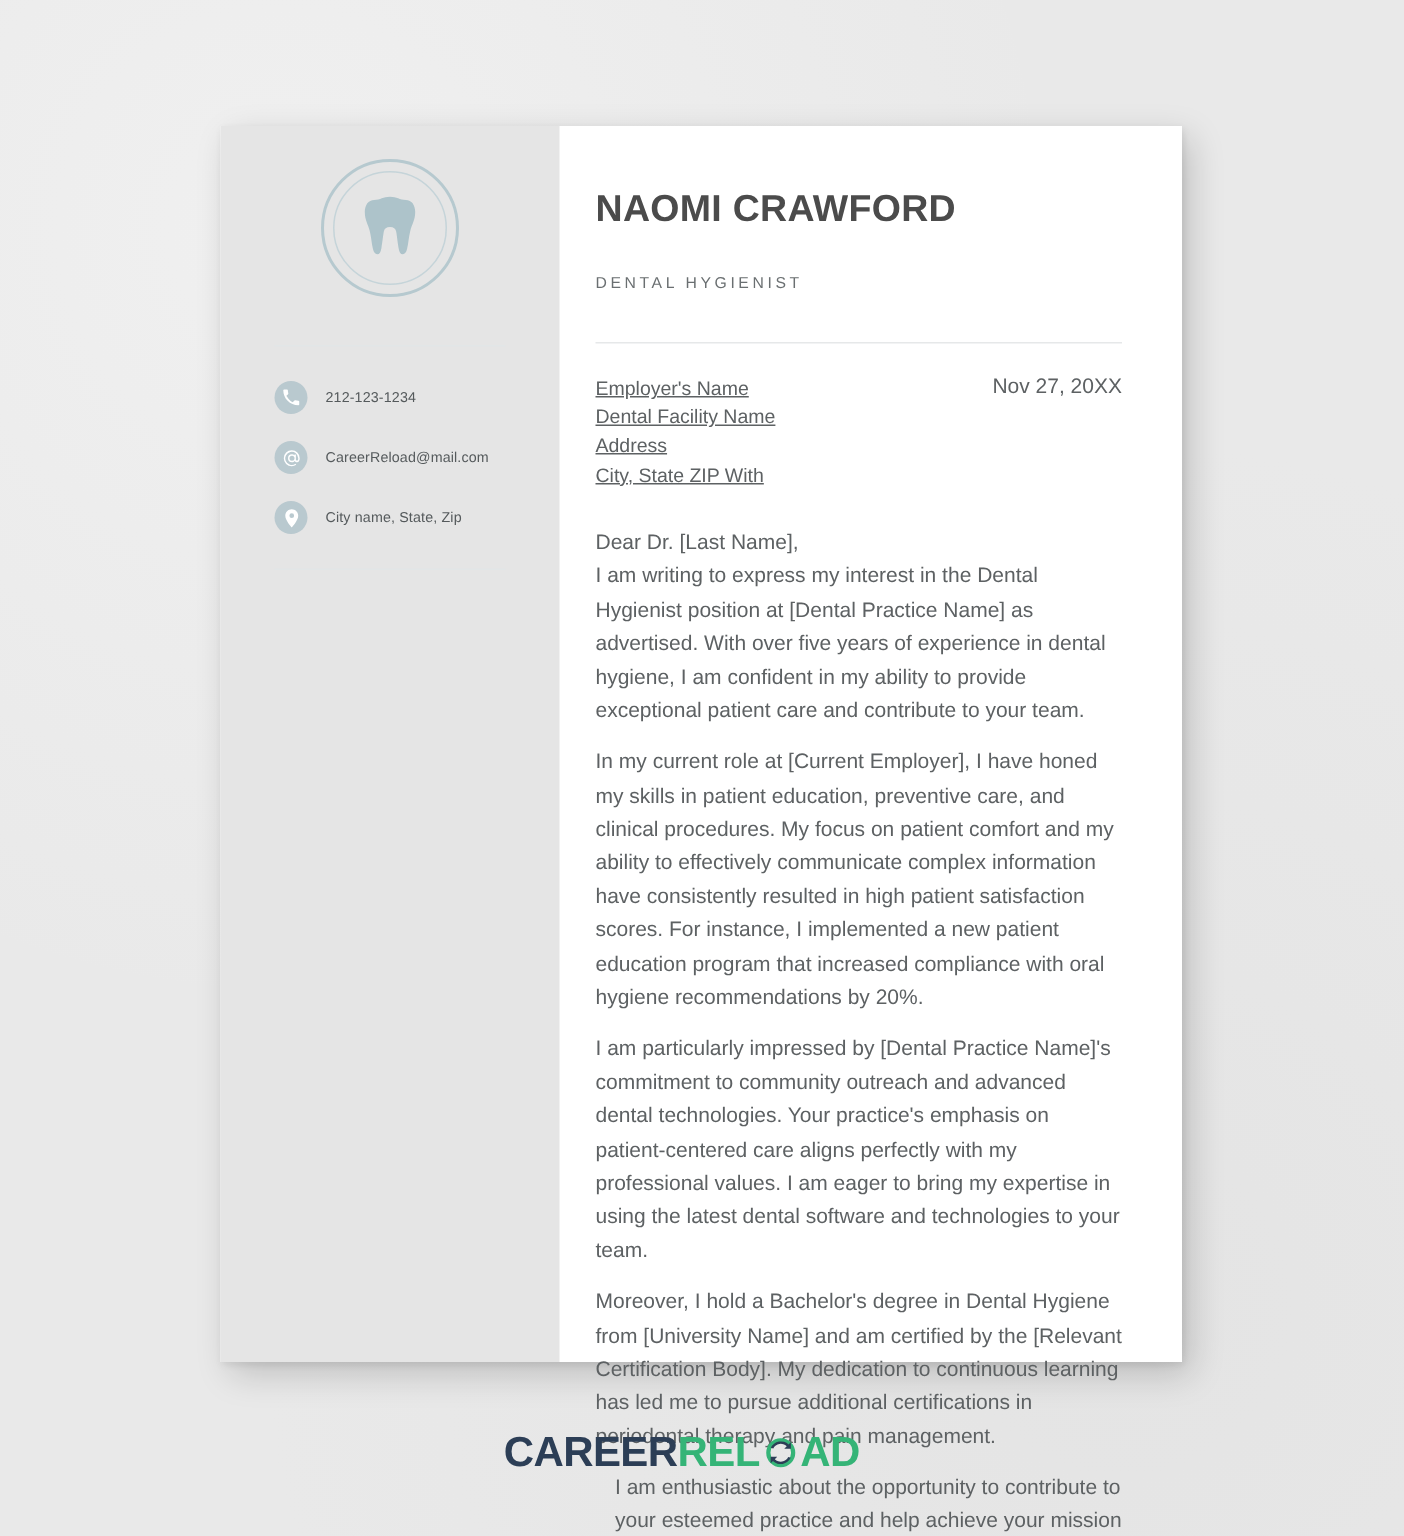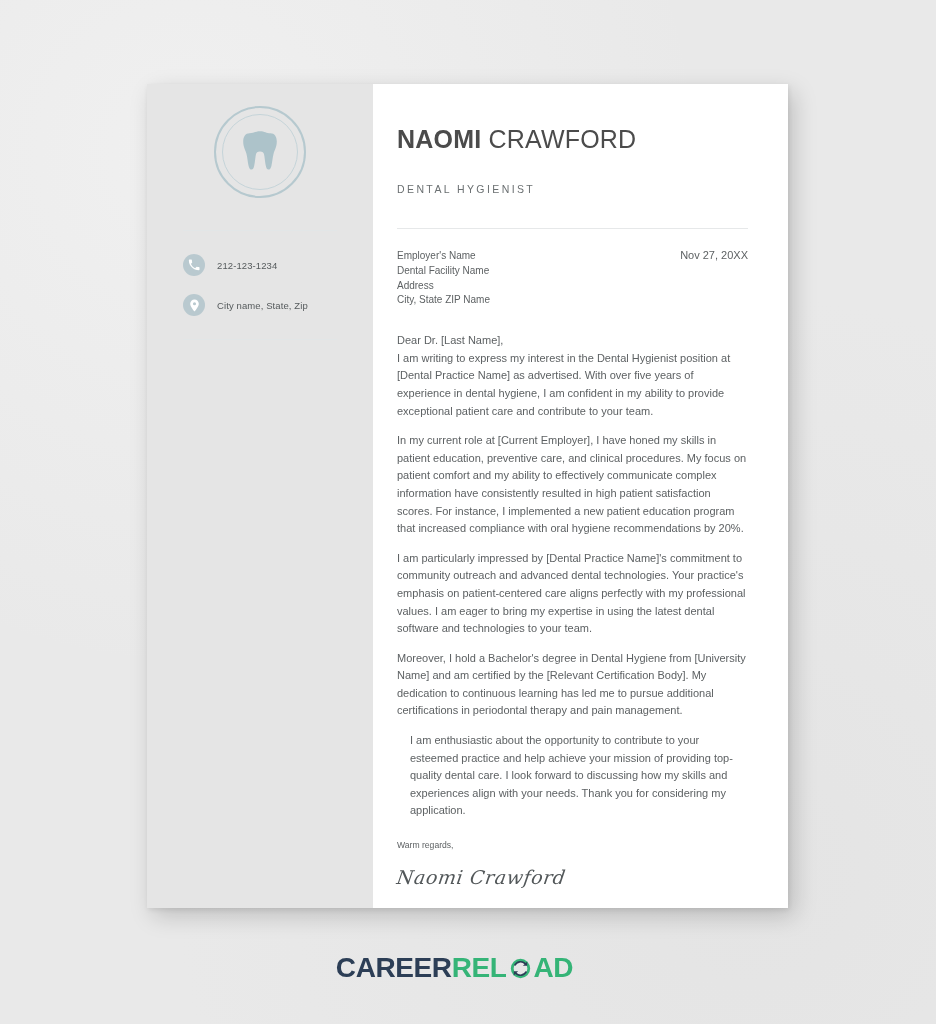--- a/index.html
+++ b/index.html
@@ -110,48 +110,48 @@
     padding: 41px 40px 0 24px;
   }
 
   #name-line {
     font-size: 25px;
     color: #4b4b4b;
     letter-spacing: 0.2px;
     white-space: nowrap;
   }
   #name-first { font-weight: bold; }
-  #name-last  { font-weight: normal; }
+  #name-last  { font-weight: bold; }
 
   #job-title {
     margin-top: 29px;
     font-size: 10.5px;
     letter-spacing: 2.4px;
     color: #6a6f71;
   }
 
   #main-rule {
     height: 1px;
     background: #e6e8e9;
     margin-top: 33px;
   }
 
   #addr-block {
     display: flex;
     justify-content: space-between;
     align-items: flex-start;
     margin-top: 20px;
   }
-  #employer-lines { font-size: 10px; line-height: 1.48; color: #5d6163; }
-  #letter-date    { font-size: 11px; color: #5d6163; white-space: nowrap; padding-top: 0px; }
+  #employer-lines { font-size: 13px; line-height: 1.48; color: #5d6163; text-decoration: underline; }
+  #letter-date    { font-size: 14px; color: #5d6163; white-space: nowrap; padding-top: 0px; }
 
   #letter-body { margin-top: 24px; }
 
   #letter-body p {
-    font-size: 11px;
+    font-size: 14px;
     line-height: 1.60;
     color: #5d6163;
     margin-bottom: 12px;
     text-align: left;
   }
   #letter-body p:last-child { margin-bottom: 0; margin-left: 13px; }
 
   #closing {
     margin-top: 20px;
     font-size: 8.6px;
@@ -222,20 +222,28 @@
 
       <div class="contact-row">
         <span class="contact-icon">
           <svg width="12" height="12" viewBox="0 0 24 24" aria-hidden="true">
             <path d="M6.6 10.8c1.7 3.4 4.2 5.9 7.6 7.6l2.5-2.5c.3-.3.8-.4 1.2-.3 1.2.4 2.6.6 4 .6.6 0 1.1.5 1.1 1.1v3.9c0 .6-.5 1.1-1.1 1.1C10.6 22.3 1.7 13.4 1.7 2.3 1.7 1.7 2.2 1.2 2.8 1.2h3.9c.6 0 1.1.5 1.1 1.1 0 1.4.2 2.8.6 4 .1.4 0 .9-.3 1.2l-2.5 2.5z" fill="#ffffff"></path>
           </svg>
         </span>
         <span class="contact-text">212-123-1234</span>
       </div>
 
+      <div class="contact-row">
+        <span class="contact-icon">
+          <svg width="13" height="13" viewBox="0 0 24 24" aria-hidden="true">
+            <path d="M12 2.2A9.8 9.8 0 1 0 12 21.8c2 0 3.9-.6 5.5-1.7l-.9-1.4A8 8 0 1 1 20 12c0 1.6-.3 2.9-1.5 2.9-1 0-1.4-.7-1.4-1.8V7.3h-1.8v1.1a3.9 3.9 0 0 0-3-1.3 4.9 4.9 0 0 0 0 9.8c1.4 0 2.6-.6 3.4-1.6.5 1 1.5 1.6 2.8 1.6 2.3 0 3.3-2 3.3-4.9A9.8 9.8 0 0 0 12 2.2zm.3 12.9a3.1 3.1 0 1 1 0-6.2 3.1 3.1 0 0 1 0 6.2z" fill="#ffffff"></path>
+          </svg>
+        </span>
+        <span class="contact-text">CareerReload@mail.com</span>
+      </div>
 
       <div class="contact-row">
         <span class="contact-icon">
           <svg width="11" height="13" viewBox="0 0 24 28" aria-hidden="true">
             <path d="M12 .8C6.8.8 2.6 5 2.6 10.2c0 7 9.4 17 9.4 17s9.4-10 9.4-17C21.4 5 17.2.8 12 .8zm0 12.8a3.4 3.4 0 1 1 0-6.8 3.4 3.4 0 0 1 0 6.8z" fill="#ffffff"></path>
           </svg>
         </span>
         <span class="contact-text">City name, State, Zip</span>
       </div>
 
@@ -252,21 +260,21 @@
 
     <div id="job-title">DENTAL HYGIENIST</div>
 
     <div id="main-rule"></div>
 
     <div id="addr-block">
       <div id="employer-lines">
         <div>Employer's Name</div>
         <div>Dental Facility Name</div>
         <div>Address</div>
-        <div>City, State ZIP Name</div>
+        <div>City, State ZIP With</div>
       </div>
       <div id="letter-date">Nov 27, 20XX</div>
     </div>
 
     <div id="letter-body">
       <p><span>Dear Dr. [Last Name],</span><br><span>I am writing to express my interest in the Dental Hygienist position at [Dental Practice Name] as advertised. With over five years of experience in dental hygiene, I am confident in my ability to provide exceptional patient care and contribute to your team.</span></p>
       <p>In my current role at [Current Employer], I have honed my skills in patient education, preventive care, and clinical procedures. My focus on patient comfort and my ability to effectively communicate complex information have consistently resulted in high patient satisfaction scores. For instance, I implemented a new patient education program that increased compliance with oral hygiene recommendations by 20%.</p>
       <p>I am particularly impressed by [Dental Practice Name]'s commitment to community outreach and advanced dental technologies. Your practice's emphasis on patient-centered care aligns perfectly with my professional values. I am eager to bring my expertise in using the latest dental software and technologies to your team.</p>
       <p>Moreover, I hold a Bachelor's degree in Dental Hygiene from [University Name] and am certified by the [Relevant Certification Body]. My dedication to continuous learning has led me to pursue additional certifications in periodontal therapy and pain management.</p>
       <p>I am enthusiastic about the opportunity to contribute to your esteemed practice and help achieve your mission of providing top-quality dental care. I look forward to discussing how my skills and experiences align with your needs. Thank you for considering my application.</p>

